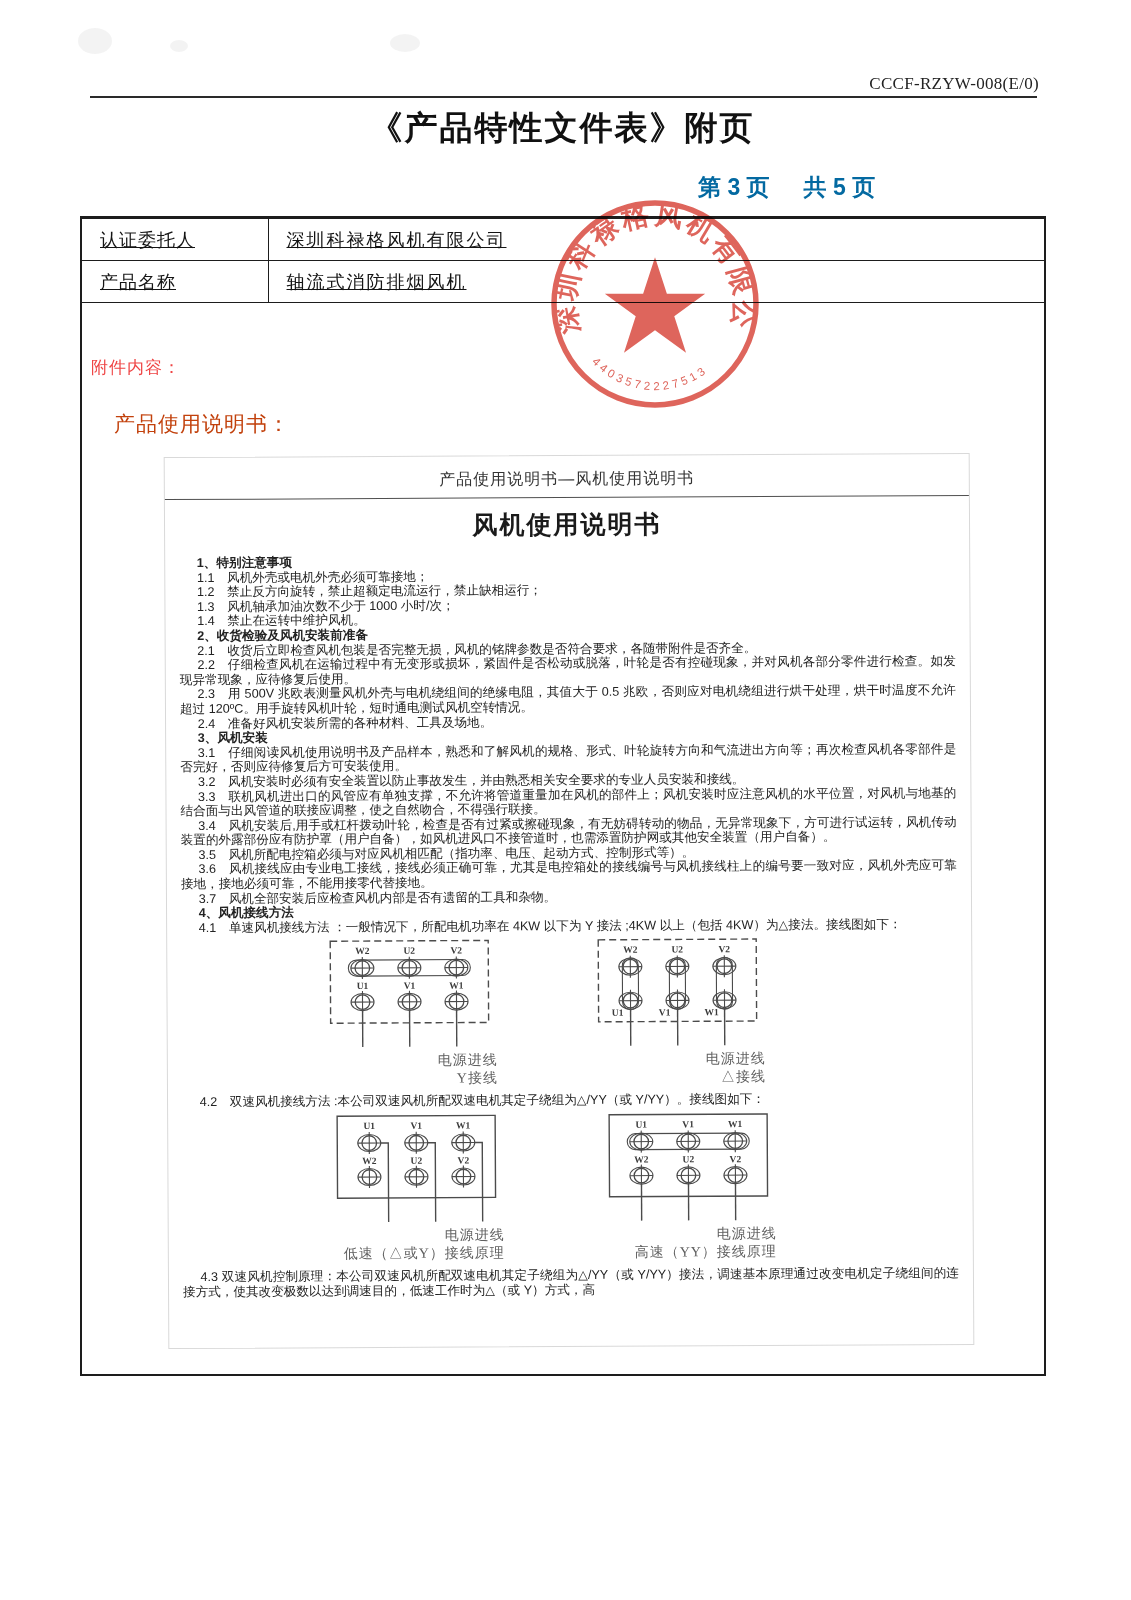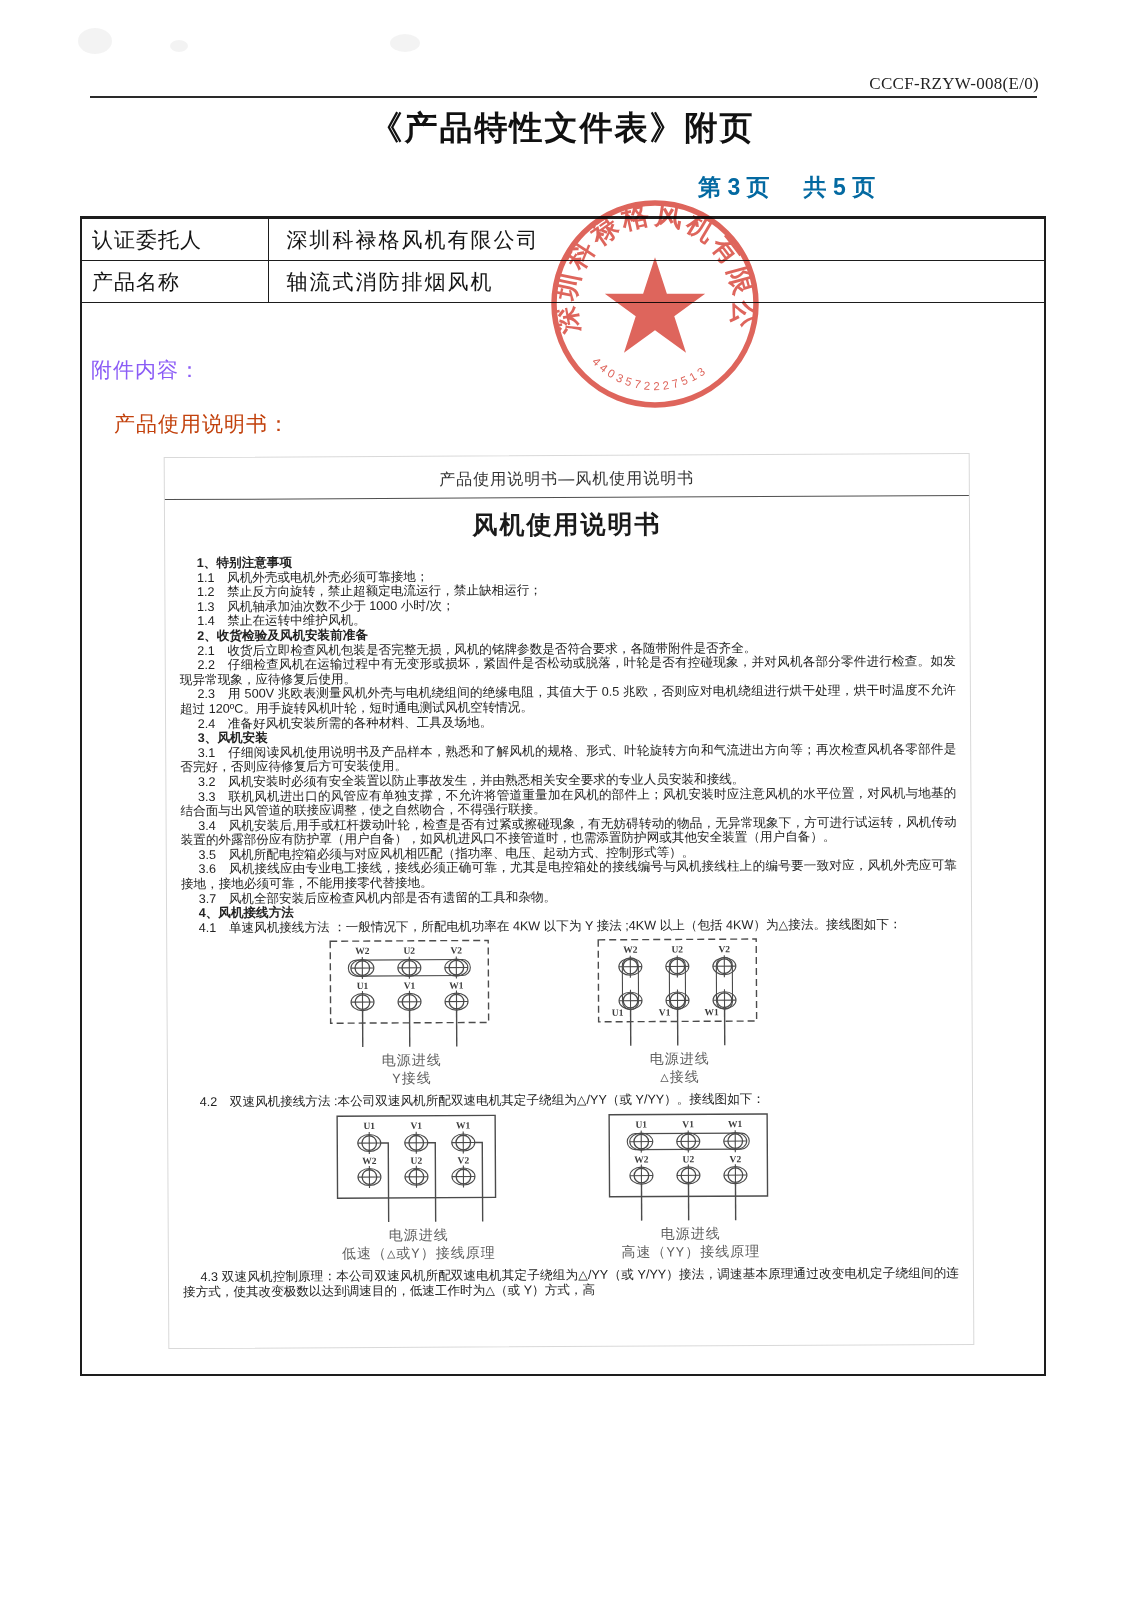--- a/index.html
+++ b/index.html
@@ -29,34 +29,34 @@
   }
   .page-indicator span { margin-right:34px; }
 
   
   .outer-box {
     position:absolute; left:80px; top:216px; width:966px; height:1160px;
     border:2.5px solid #1d1d1d; background:#fff;
   }
   table.info-table { border-collapse:collapse; width:100%; }
   table.info-table td {
-    border:1.8px solid #1d1d1d; height:42px; padding:0 0 0 10px;
-    font-size:21px; color:#141414; vertical-align:middle;
+    border:1.8px solid #1d1d1d; height:42px; padding:0 0 0 18px;
+    font-size:18px; color:#141414; vertical-align:middle;text-decoration:underline;
   }
   table.info-table td.lbl { width:186px; letter-spacing:1px; }
   table.info-table td.val {
     font-family:"Liberation Serif","DejaVu Serif",serif;
     padding-left:18px; letter-spacing:2px;
   }
   table.info-table tr td { border-top:none; }
   table.info-table tr:first-child td { border-top:1.8px solid #1d1d1d; }
   table.info-table td { border-left:none; border-right:none; }
   table.info-table td.lbl { border-right:1.8px solid #1d1d1d; }
 
-  .attachment-label { position:absolute; left:9px;  top:138px; font-size:21px; letter-spacing:1px; color:#8b5cf6; }
+  .attachment-label { position:absolute; left:9px;  top:138px; font-size:17px; letter-spacing:1px; color:#ef4444; }
   .attachment-item  { position:absolute; left:32px; top:192px; font-size:21px; letter-spacing:1px; color:#c2410c; }
 
   
   .stamp {
     position:absolute; left:540px; top:186px; width:230px; height:230px;
     opacity:.84; mix-blend-mode:multiply; z-index:5; pointer-events:none;
   }
 
   
   .manual-page {
@@ -71,21 +71,21 @@
   .manual-body { margin:13px 14px 0 14px; font-size:12.6px; line-height:14.6px; text-align:justify; }
   .manual-body p { margin:0; text-indent:1.4em; }
   .manual-body p.h { font-weight:bold; }
 
   
   .wiring-row { display:flex; justify-content:center; }
   .wiring-row.set1 { gap:96px;  margin:4px 48px 0 0; }
   .wiring-row.set2 { gap:100px; margin:4px 32px 0 0; }
   .diagram-block { width:172px; }
   .diagram-caption {
-    text-align:center; font-family:Liberation Mono, monospace;
+    text-align:right; font-family:Liberation Serif, serif;
     color:#5f5f5f; font-size:14px; line-height:18px; letter-spacing:1px; margin-top:-2px;
     white-space:nowrap;
   }
   .mid-para, .closing-para { margin:6px 14px 0 14px; font-size:12.6px; line-height:14.6px; text-align:justify; }
   .mid-para p, .closing-para p { margin:0; text-indent:1.4em; }
 </style>
 </head>
 <body>
 
 <div class="artifact" style="left:78px;top:28px;width:34px;height:26px"></div>

